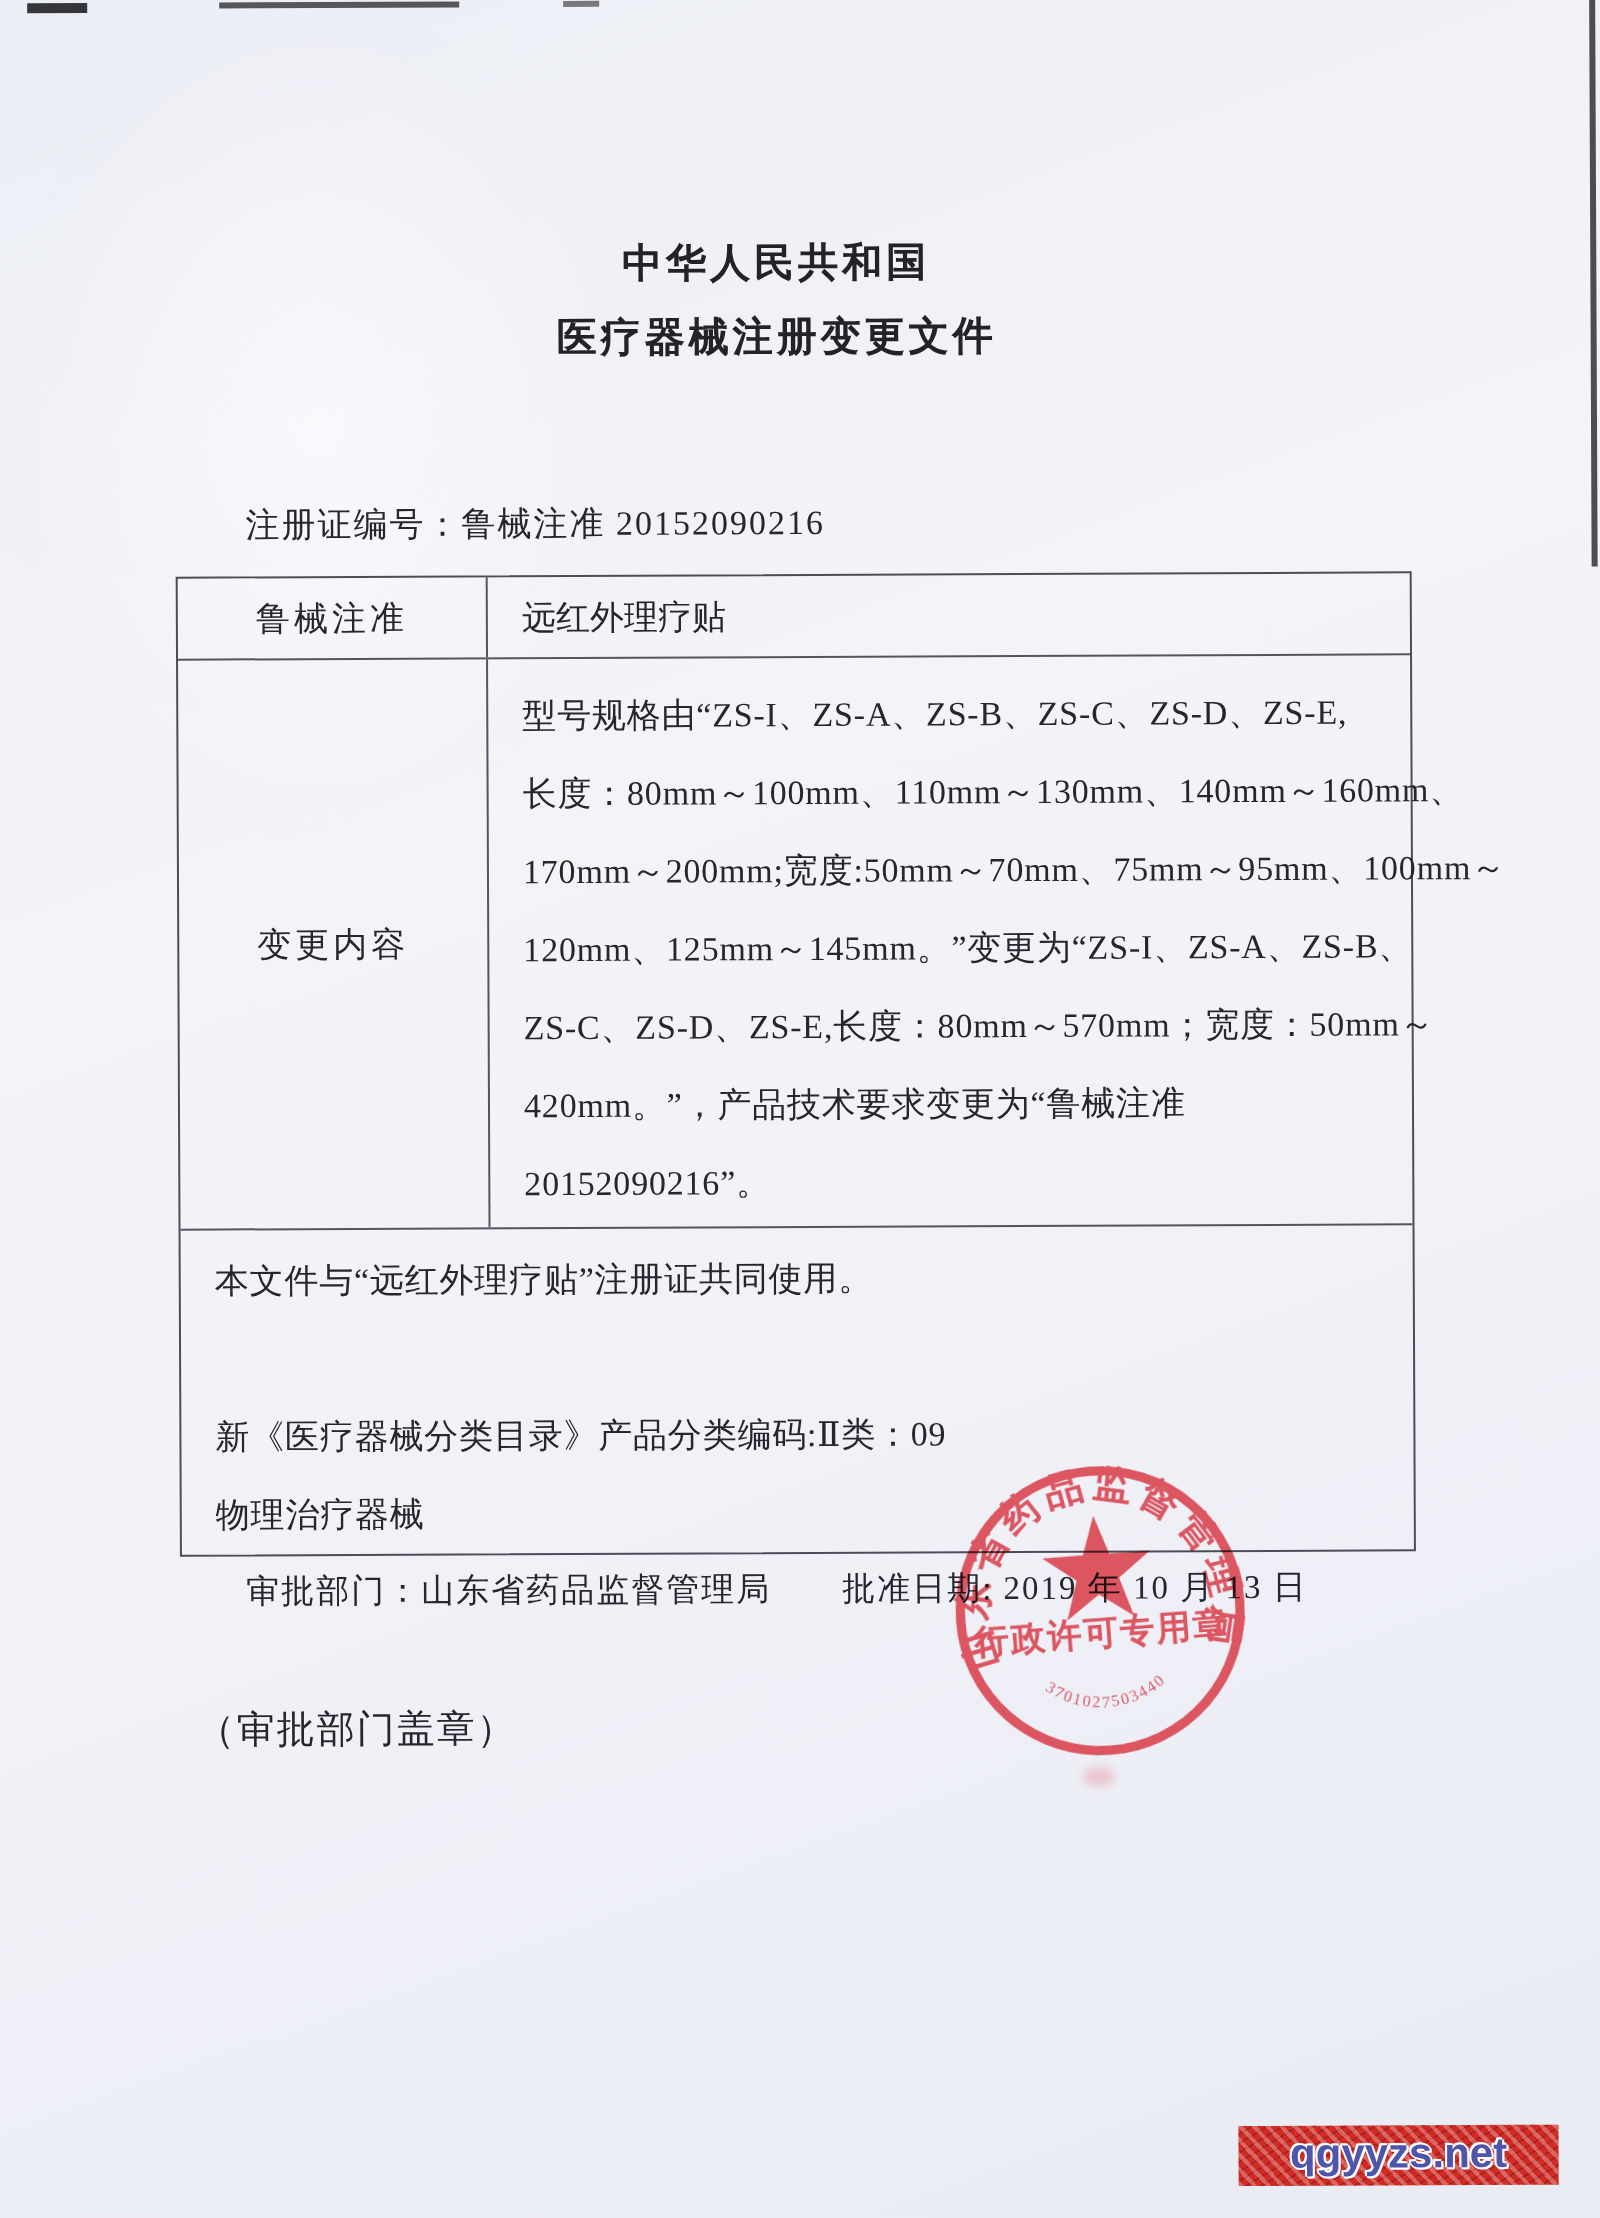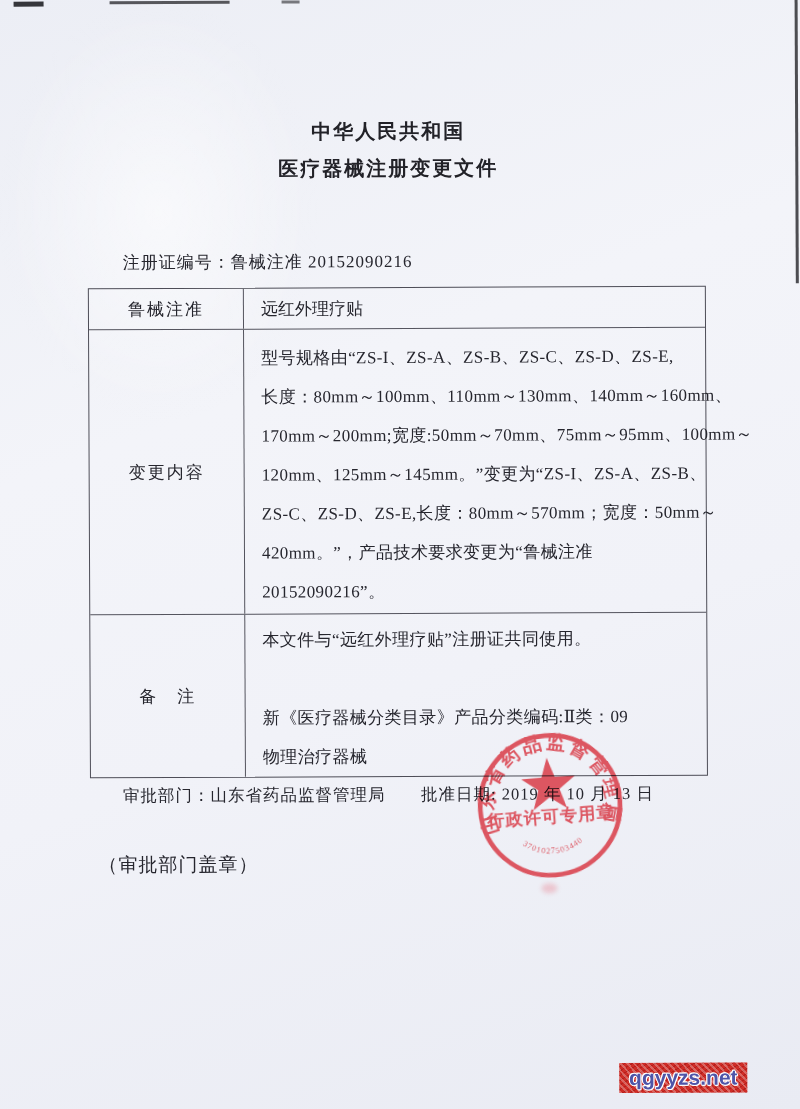--- a/index.html
+++ b/index.html
@@ -44,21 +44,21 @@
   .footer-dept{position:absolute;left:122px;top:784px;font-size:16.5px;letter-spacing:1px;}
   .footer-date{position:absolute;left:420px;top:784px;font-size:16.5px;letter-spacing:1px;z-index:2;}
   .footer-sealnote{position:absolute;left:97px;top:851px;font-size:19px;letter-spacing:1px;}
 
   .seal{position:absolute;left:474px;top:731px;width:150px;height:150px;
     color:#d93a46;opacity:.85;mix-blend-mode:multiply;z-index:5;
     filter:blur(.2px);transform:rotate(-4deg);}
   .smudge{position:absolute;left:540px;top:884px;width:16px;height:10px;border-radius:50%;
     background:#e76a7a;opacity:.3;filter:blur(2px);}
 
-  .watermark{position:absolute;left:617px;top:1064px;width:128px;height:30px;z-index:6;
+  .watermark{position:absolute;left:617px;top:1064px;width:160px;height:30px;z-index:6;
     background:
       repeating-linear-gradient(47deg,rgba(255,255,255,.28) 0 2px,rgba(255,255,255,0) 2px 5px),
       repeating-linear-gradient(-31deg,rgba(150,20,20,.5) 0 1px,rgba(0,0,0,0) 1px 4px),
       #cf2c26;
     display:flex;align-items:center;justify-content:center;}
   .watermark .wm-text{
     font-family:"Liberation Sans","DejaVu Sans",sans-serif;
     font-weight:bold;font-size:21px;color:#4f55a8;letter-spacing:0;
     text-shadow:1px 0 #fff,-1px 0 #fff,0 1px #fff,0 -1px #fff,1px 1px #fff,-1px -1px #fff;}
 </style>
@@ -89,21 +89,20 @@
         <div class="cell-line">型号规格由“ZS-I、ZS-A、ZS-B、ZS-C、ZS-D、ZS-E,</div>
         <div class="cell-line">长度：80mm～100mm、110mm～130mm、140mm～160mm、</div>
         <div class="cell-line">170mm～200mm;宽度:50mm～70mm、75mm～95mm、100mm～</div>
         <div class="cell-line">120mm、125mm～145mm。”变更为“ZS-I、ZS-A、ZS-B、</div>
         <div class="cell-line">ZS-C、ZS-D、ZS-E,长度：80mm～570mm；宽度：50mm～</div>
         <div class="cell-line">420mm。”，产品技术要求变更为“鲁械注准</div>
         <div class="cell-line">20152090216”。</div>
       </div>
     </div>
     <div class="trow r3">
-      <div class="th">备　注</div>
       <div class="td">
         <div class="cell-line">本文件与“远红外理疗贴”注册证共同使用。</div>
         <div class="cell-line"></div>
         <div class="cell-line">新《医疗器械分类目录》产品分类编码:Ⅱ类：09</div>
         <div class="cell-line">物理治疗器械</div>
       </div>
     </div>
   </div>
 
   <div class="footer-dept">审批部门：山东省药品监督管理局</div>

